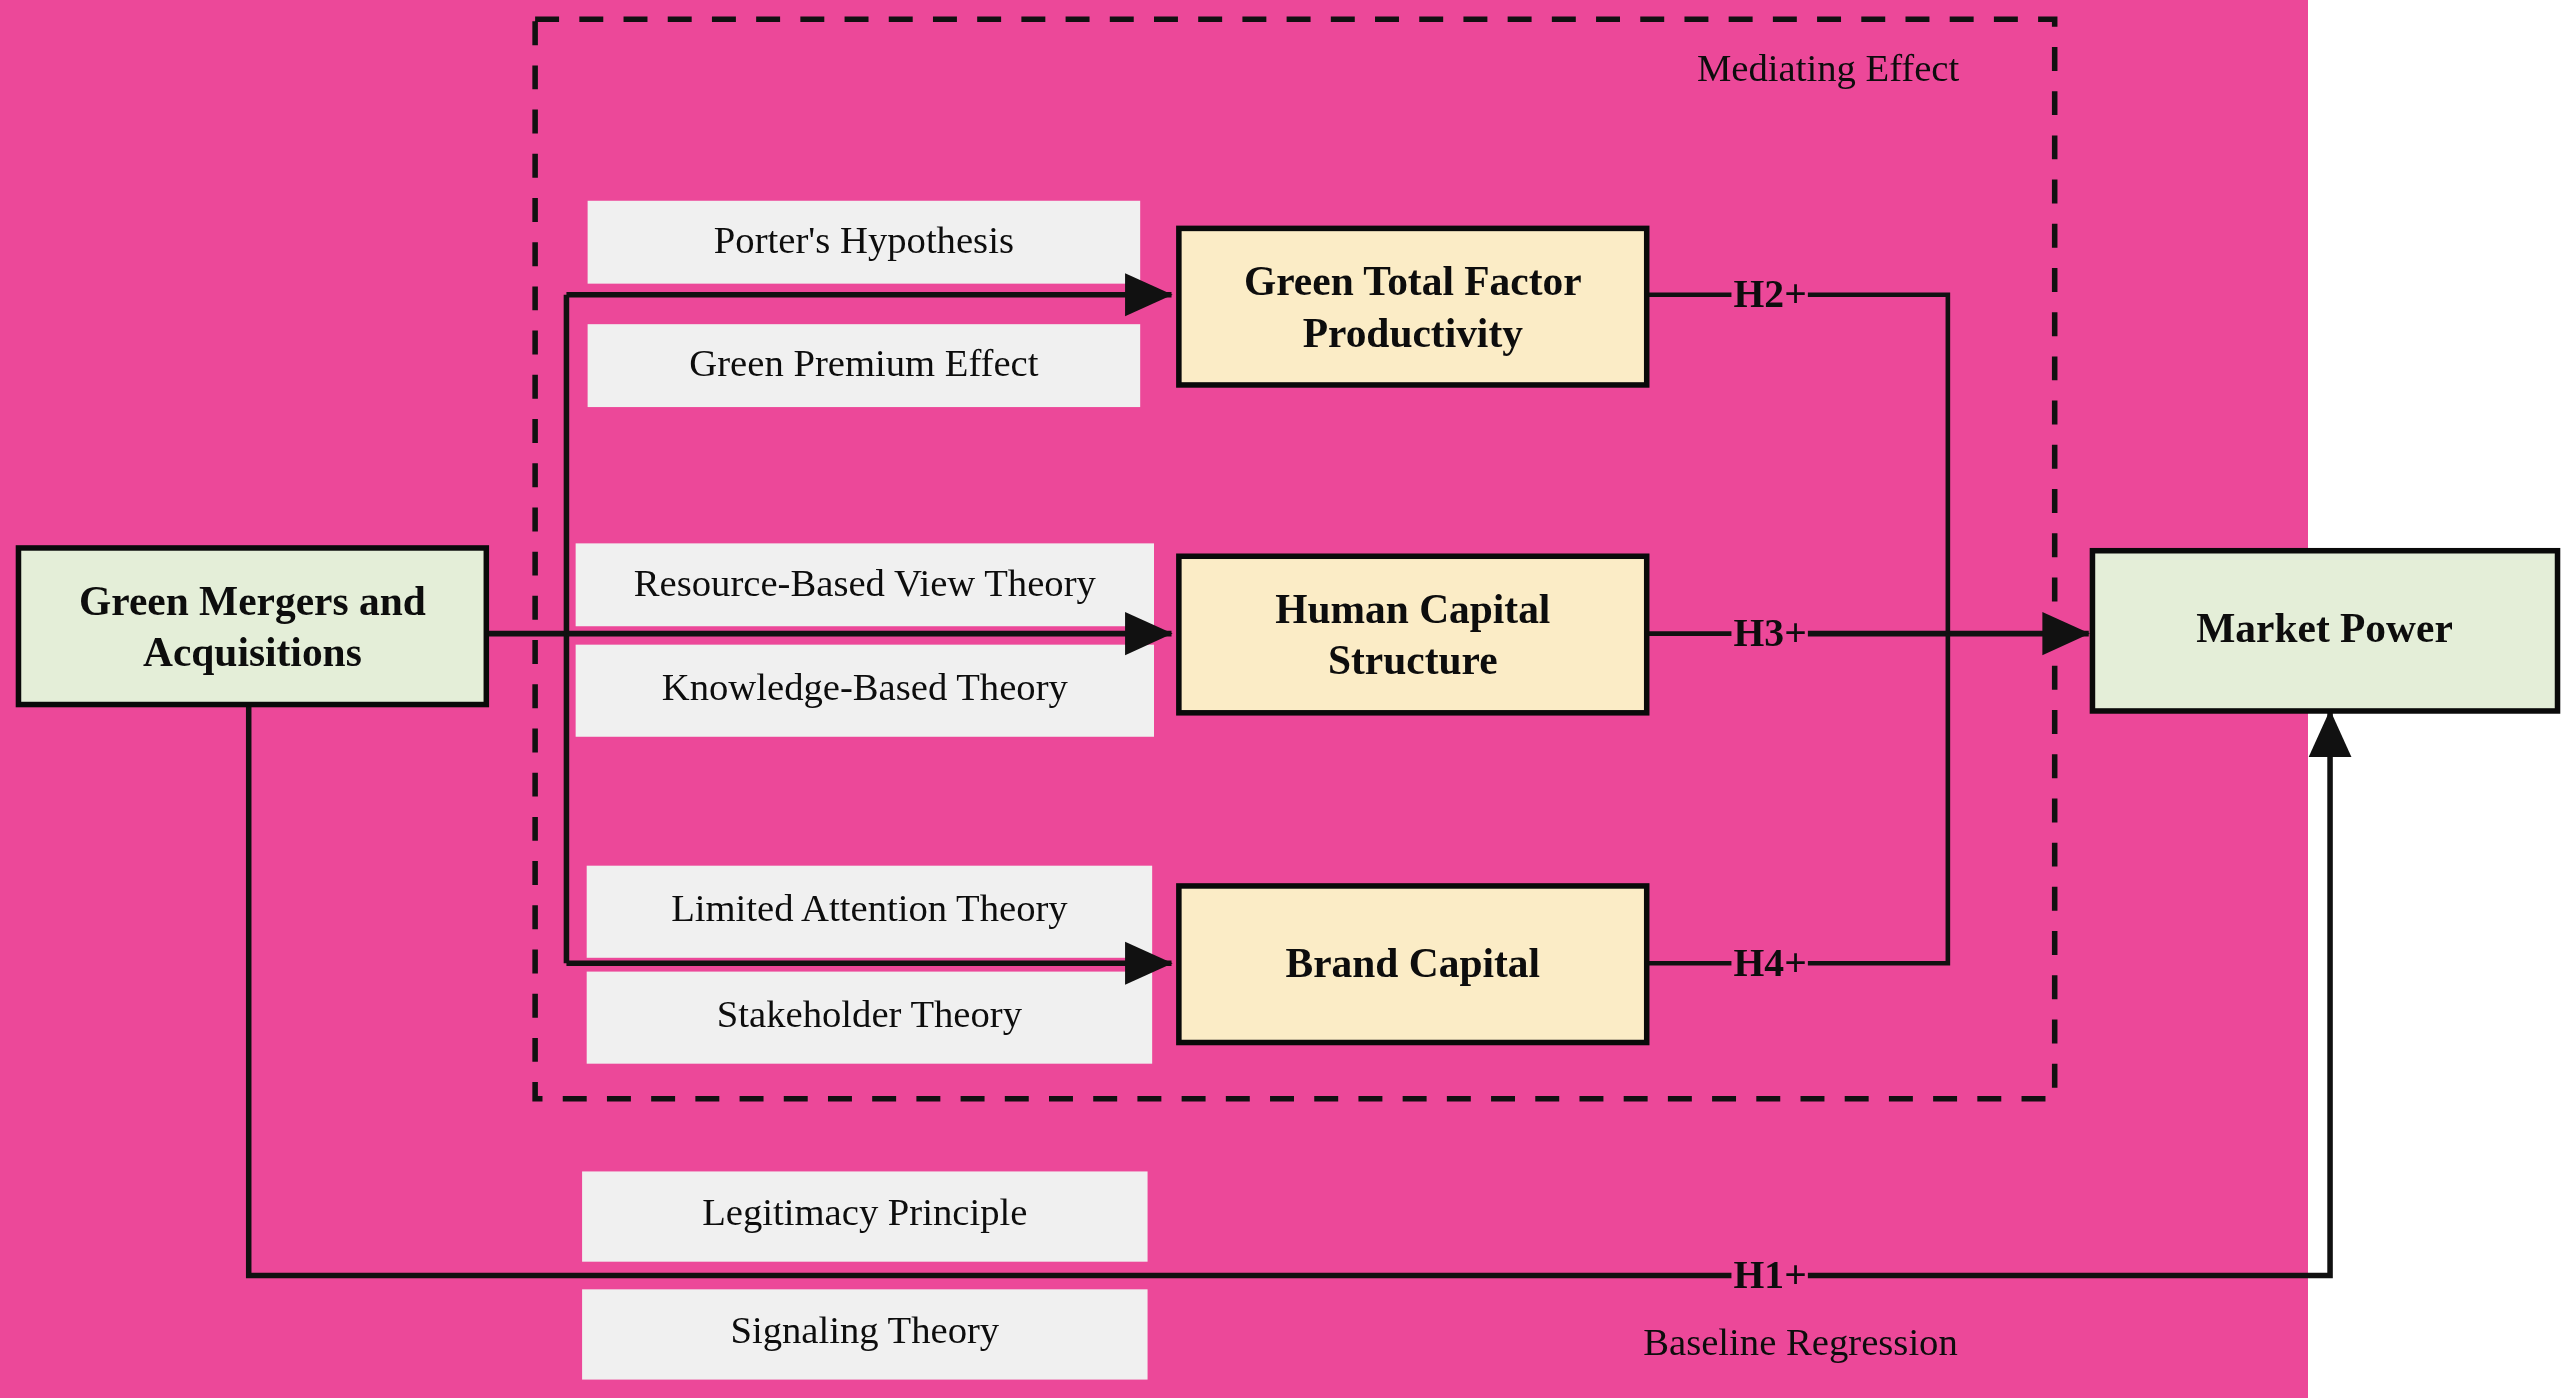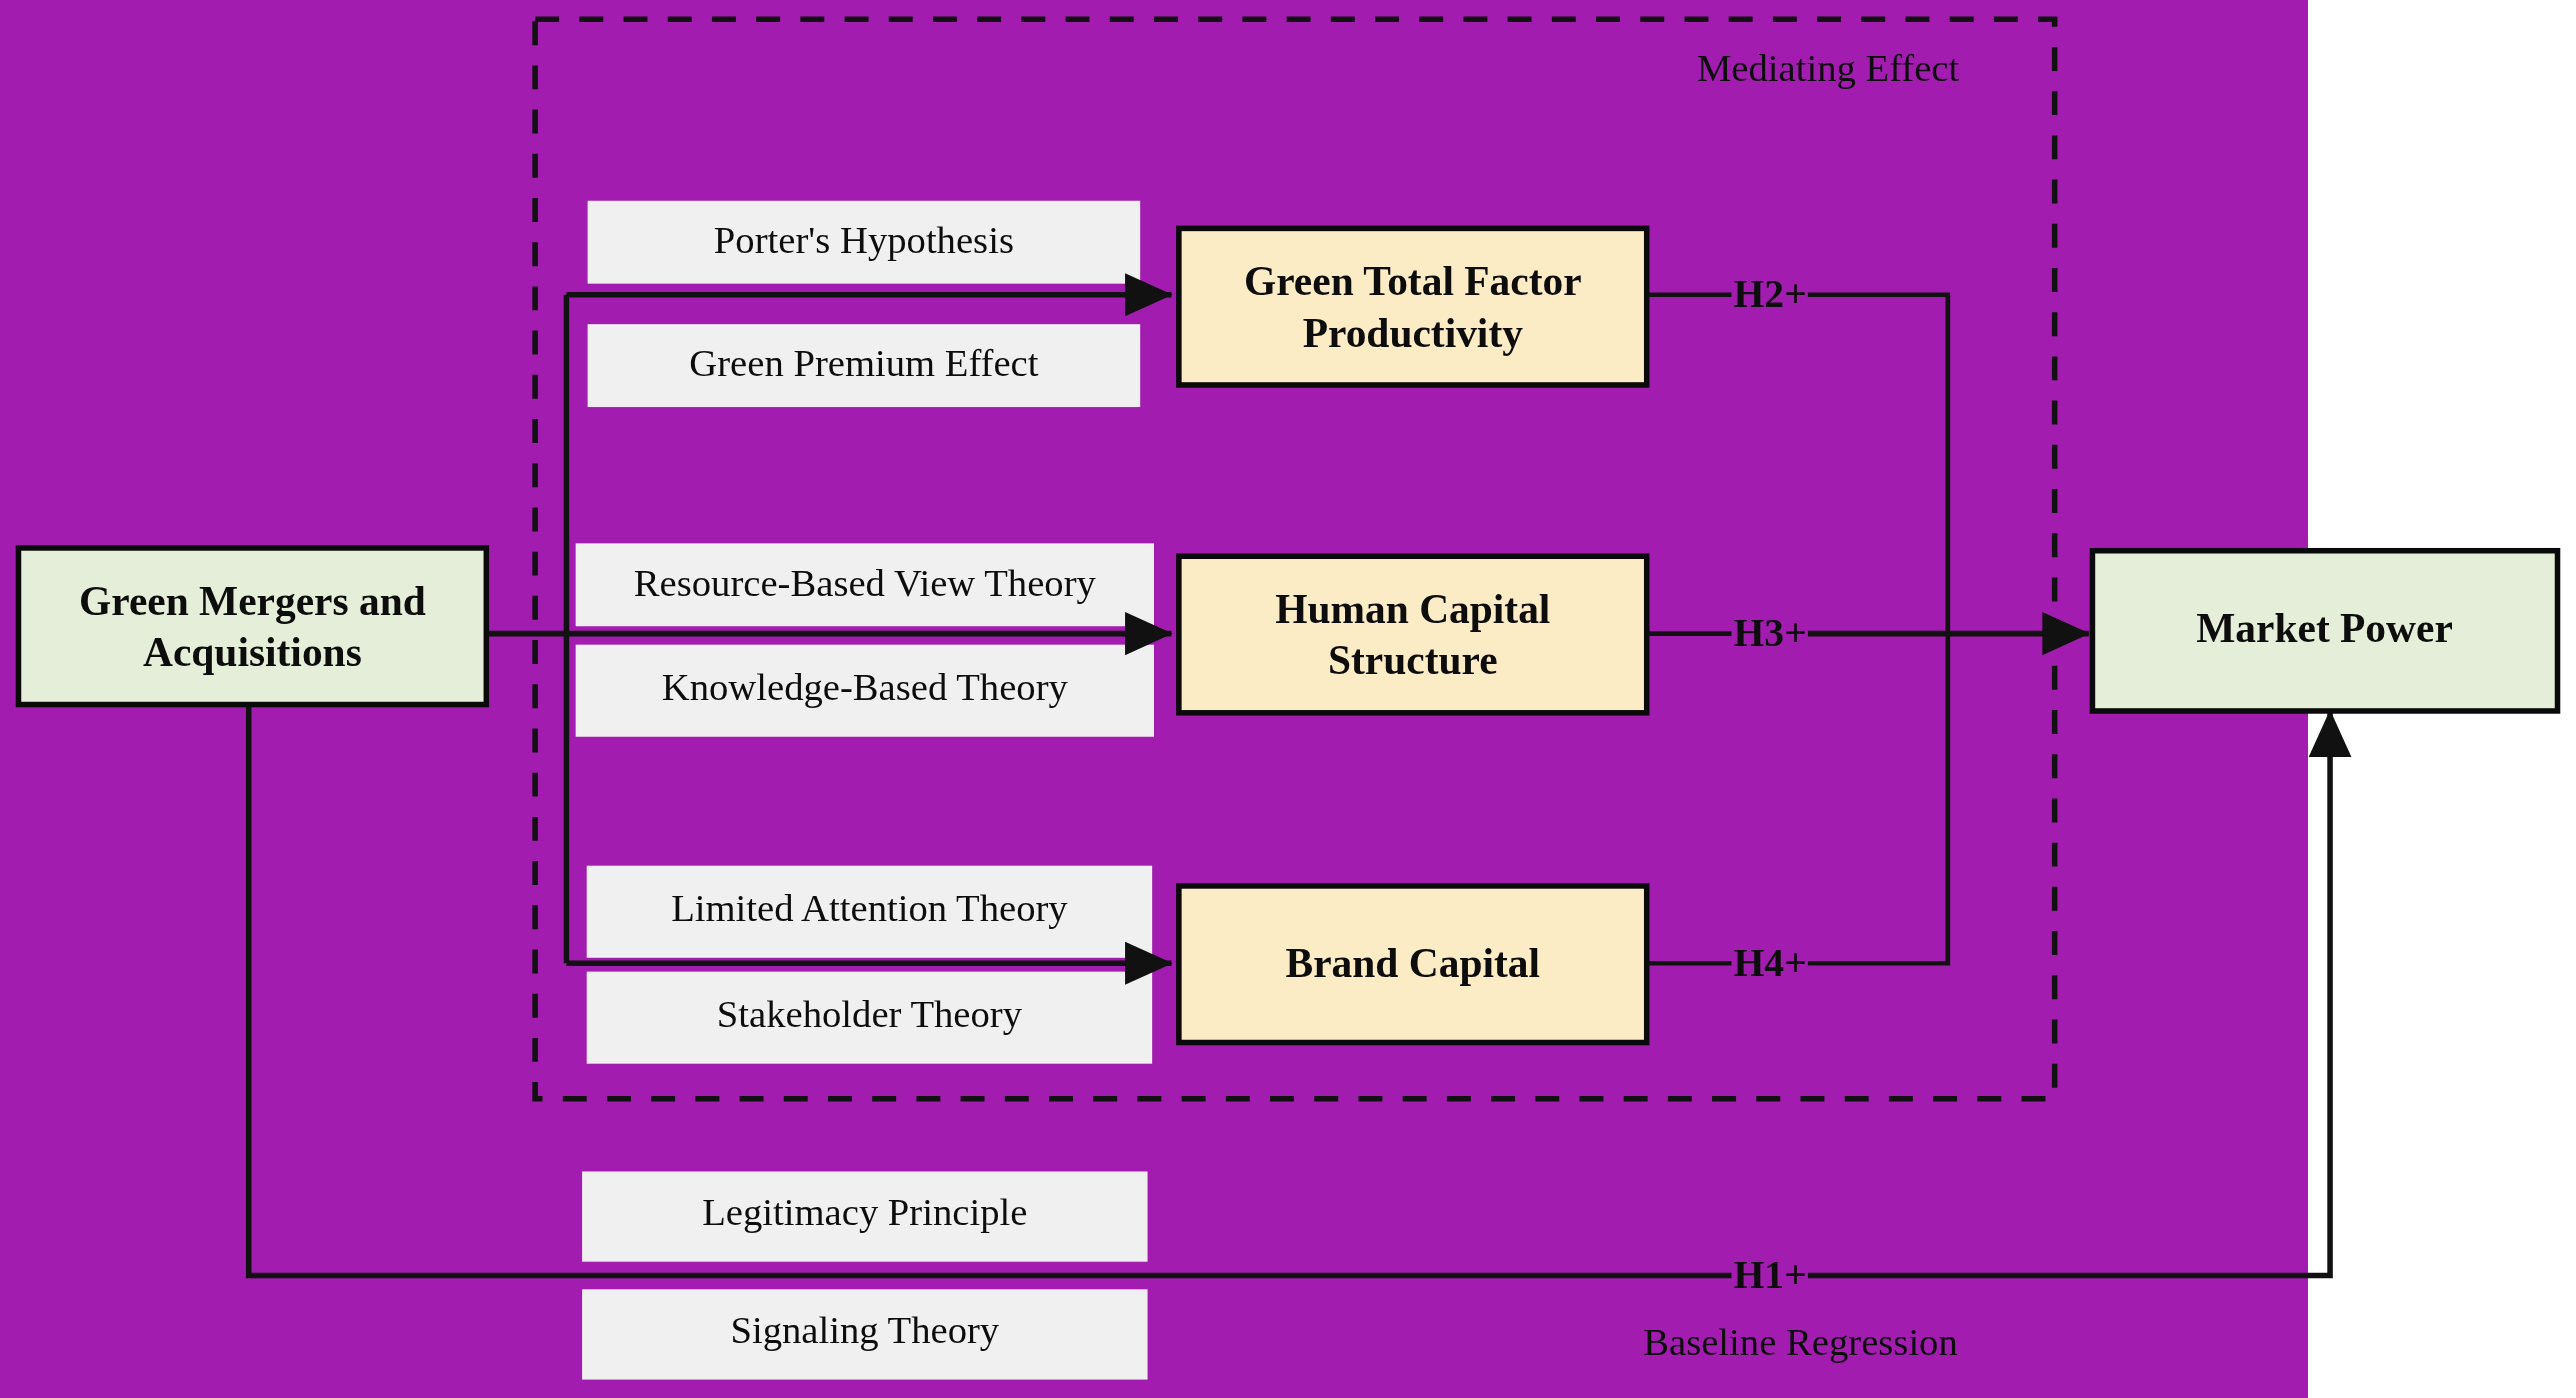--- a/index.html
+++ b/index.html
@@ -10,21 +10,21 @@
   body {
     width: 2576px;
     height: 1398px;
     font-family: "Liberation Serif", "DejaVu Serif", serif;
     overflow: hidden;
   }
   #diagram-root {
     position: relative;
     width: 2308px;
     height: 1398px;
-    background: #a21caf;
+    background: #ec4899;
   }
   svg#diagram-svg {
     position: absolute;
     inset: 0;
     width: 2576px;
     height: 1398px;
     display: block;
   }
   .node-text {
     font-family: "Liberation Serif", "DejaVu Serif", serif;

